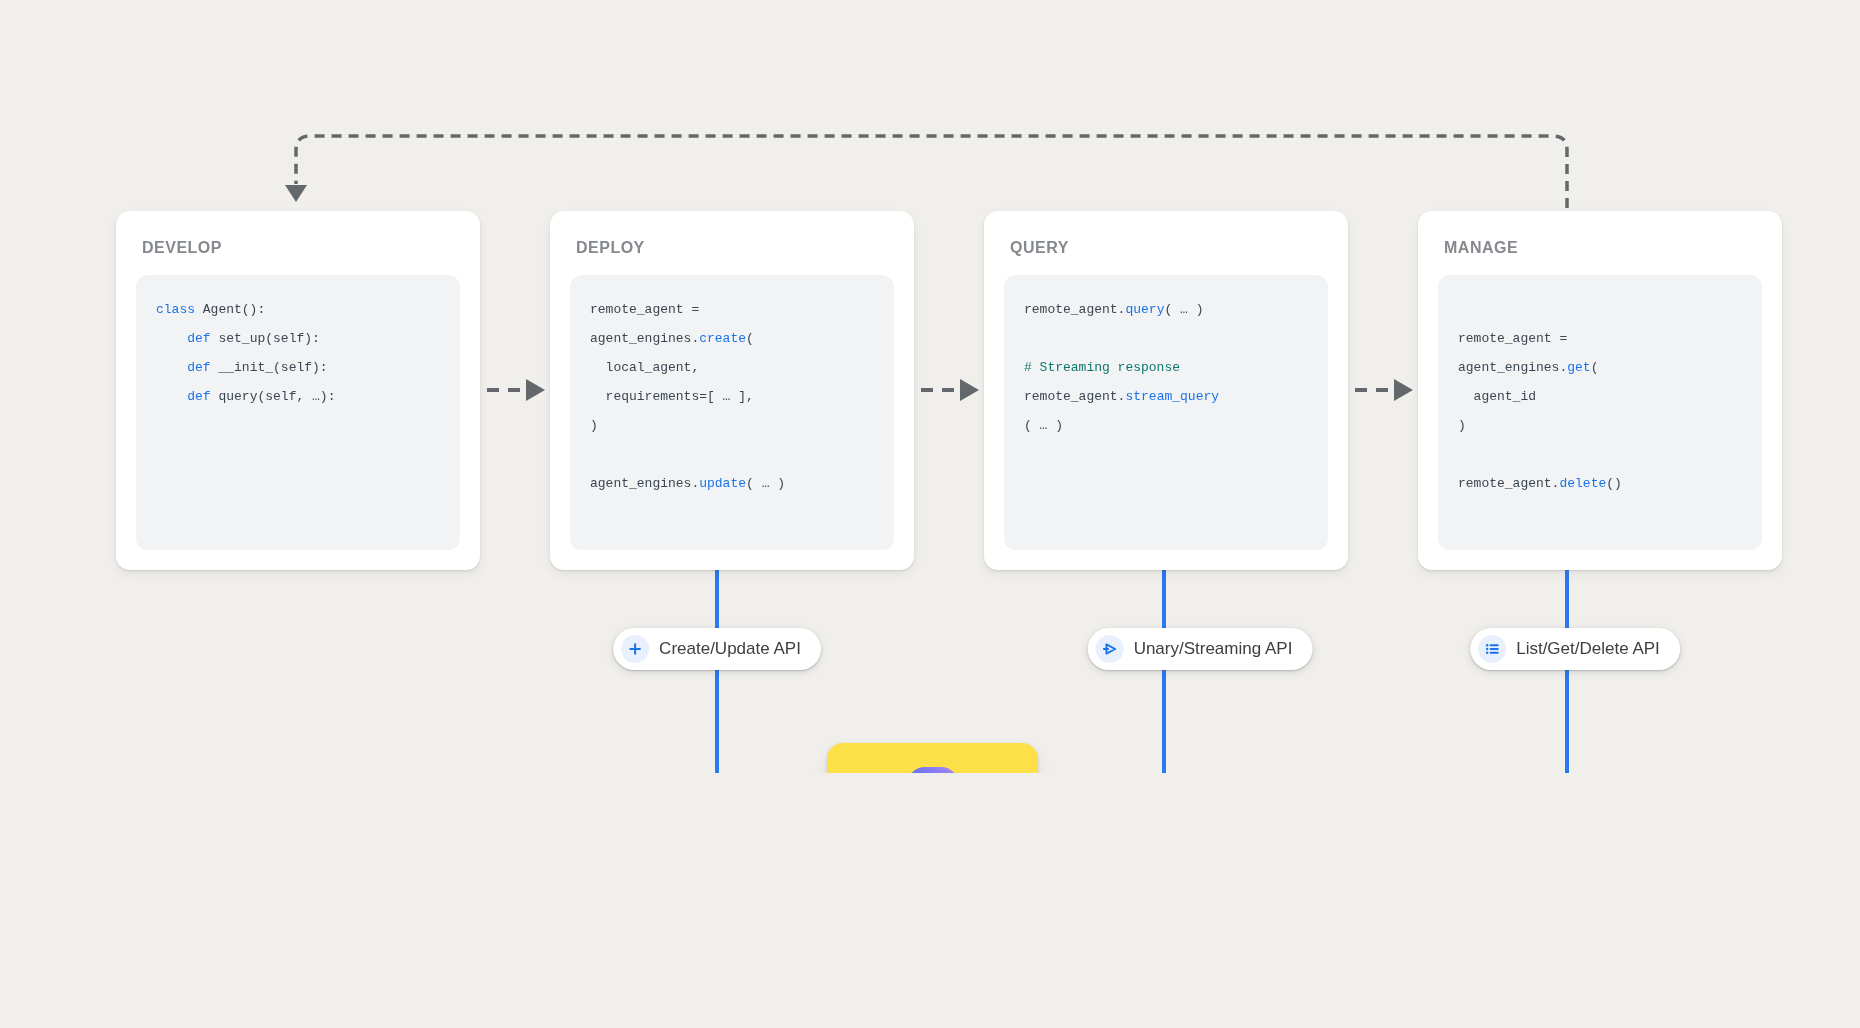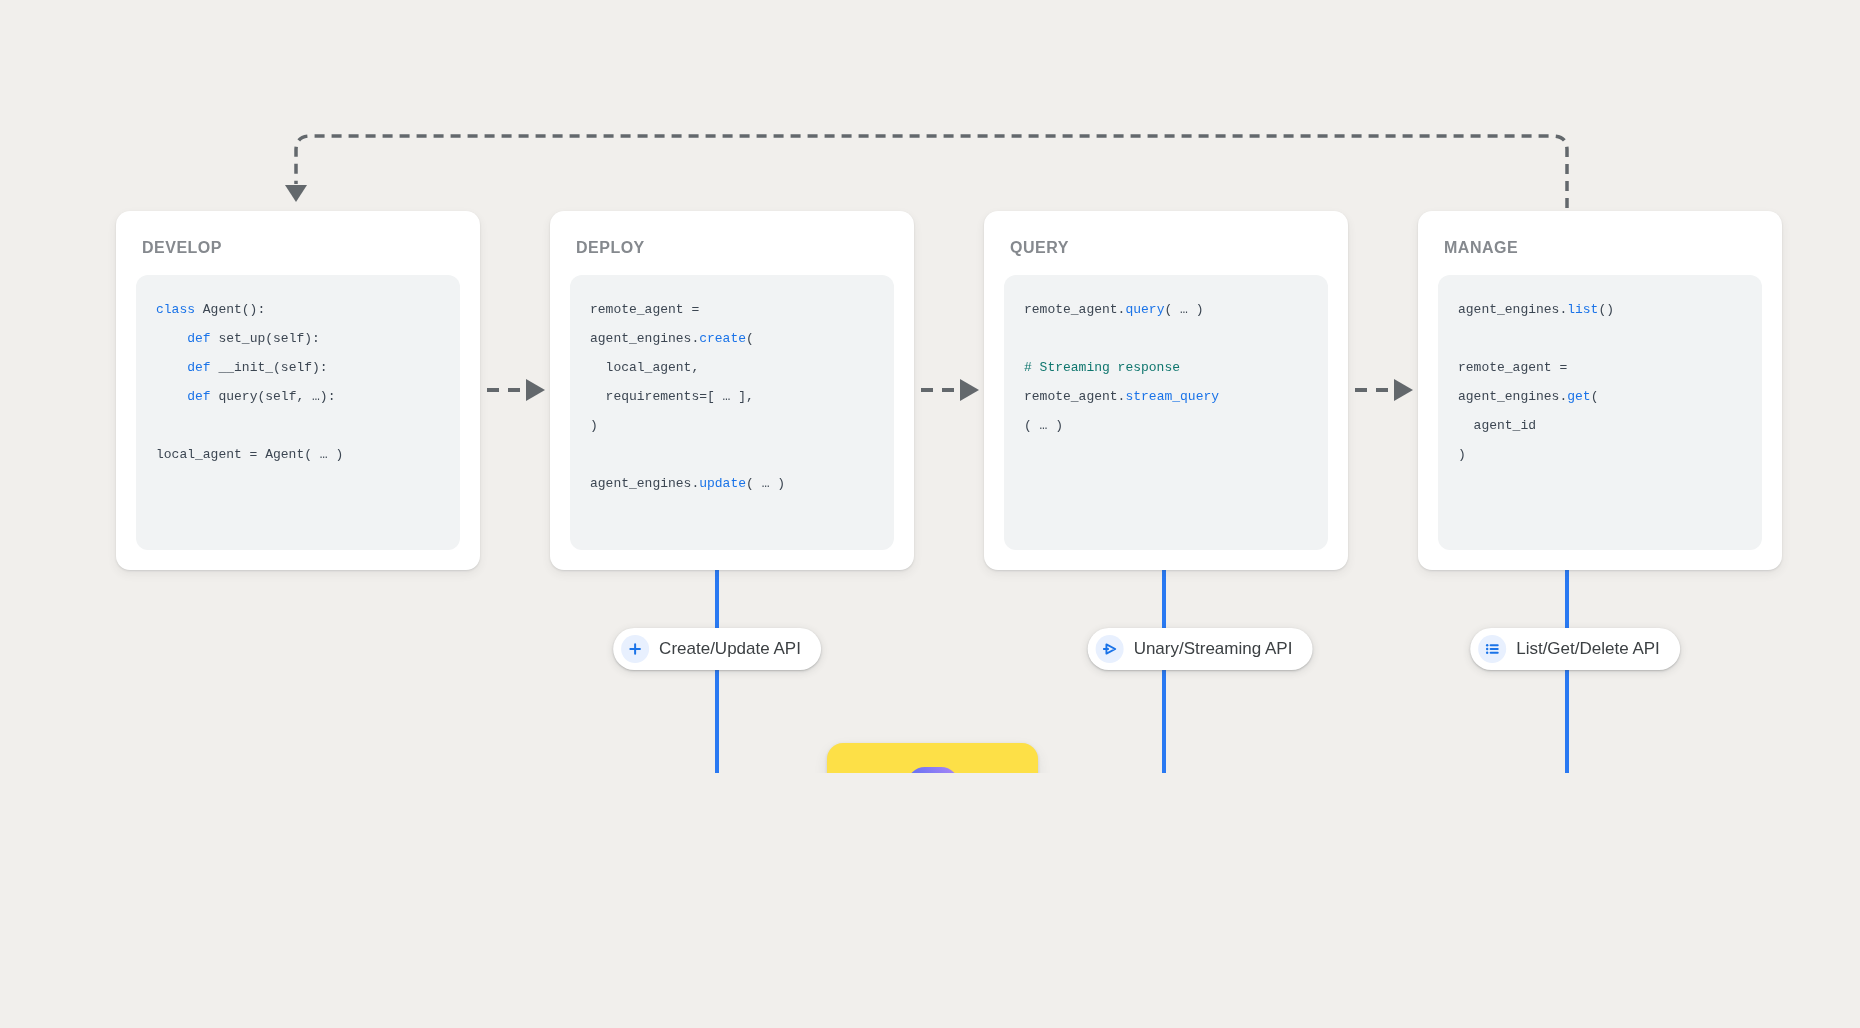--- a/index.html
+++ b/index.html
@@ -57,21 +57,20 @@
   </svg>
 
   <section class="card" style="left:116px">
     <div class="card-title">DEVELOP</div>
     <div class="code-block">
         <div class="code-line"><span class="tok-blue">class </span><span class="tok-plain">Agent():</span></div>
         <div class="code-line"><span class="tok-plain">    </span><span class="tok-blue">def </span><span class="tok-plain">set_up(self):</span></div>
         <div class="code-line"><span class="tok-plain">    </span><span class="tok-blue">def </span><span class="tok-plain">__init_(self):</span></div>
         <div class="code-line"><span class="tok-plain">    </span><span class="tok-blue">def </span><span class="tok-plain">query(self, …):</span></div>
         <div class="code-line">&nbsp;</div>
-        <div class="code-line"><span class="tok-plain">local_agent = Agent( … )</span></div>
       </div>
   </section>
 
   <section class="card" style="left:550px">
     <div class="card-title">DEPLOY</div>
     <div class="code-block">
         <div class="code-line"><span class="tok-plain">remote_agent =</span></div>
         <div class="code-line"><span class="tok-plain">agent_engines.</span><span class="tok-blue">create</span><span class="tok-plain">(</span></div>
         <div class="code-line"><span class="tok-plain">  local_agent,</span></div>
         <div class="code-line"><span class="tok-plain">  requirements=[ … ],</span></div>
@@ -88,27 +87,27 @@
         <div class="code-line">&nbsp;</div>
         <div class="code-line"><span class="tok-comment"># Streaming response</span></div>
         <div class="code-line"><span class="tok-plain">remote_agent.</span><span class="tok-blue">stream_query</span></div>
         <div class="code-line"><span class="tok-plain">( … )</span></div>
       </div>
   </section>
 
   <section class="card" style="left:1418px">
     <div class="card-title">MANAGE</div>
     <div class="code-block">
-        <div class="code-line"><span class="tok-plain">agent_engines.</span><span class="tok-blue">list</span><span class="tok-plain">()</span></div>
         <div class="code-line">&nbsp;</div>
         <div class="code-line"><span class="tok-plain">remote_agent =</span></div>
         <div class="code-line"><span class="tok-plain">agent_engines.</span><span class="tok-blue">get</span><span class="tok-plain">(</span></div>
         <div class="code-line"><span class="tok-plain">  agent_id</span></div>
         <div class="code-line"><span class="tok-plain">)</span></div>
         <div class="code-line">&nbsp;</div>
+        <div class="code-line"><span class="tok-plain">remote_agent.</span><span class="tok-blue">delete</span><span class="tok-plain">()</span></div>
       </div>
   </section>
 
   <div class="pill" style="left:717px">
     <span class="pill-chip">
       <svg width="16" height="16" viewBox="0 0 16 16">
         <path d="M8 3.2 V12.8 M3.2 8 H12.8" stroke="#1a73e8" stroke-width="2" stroke-linecap="round" fill="none"></path>
       </svg>
     </span>
     <span class="pill-label">Create/Update API</span>

